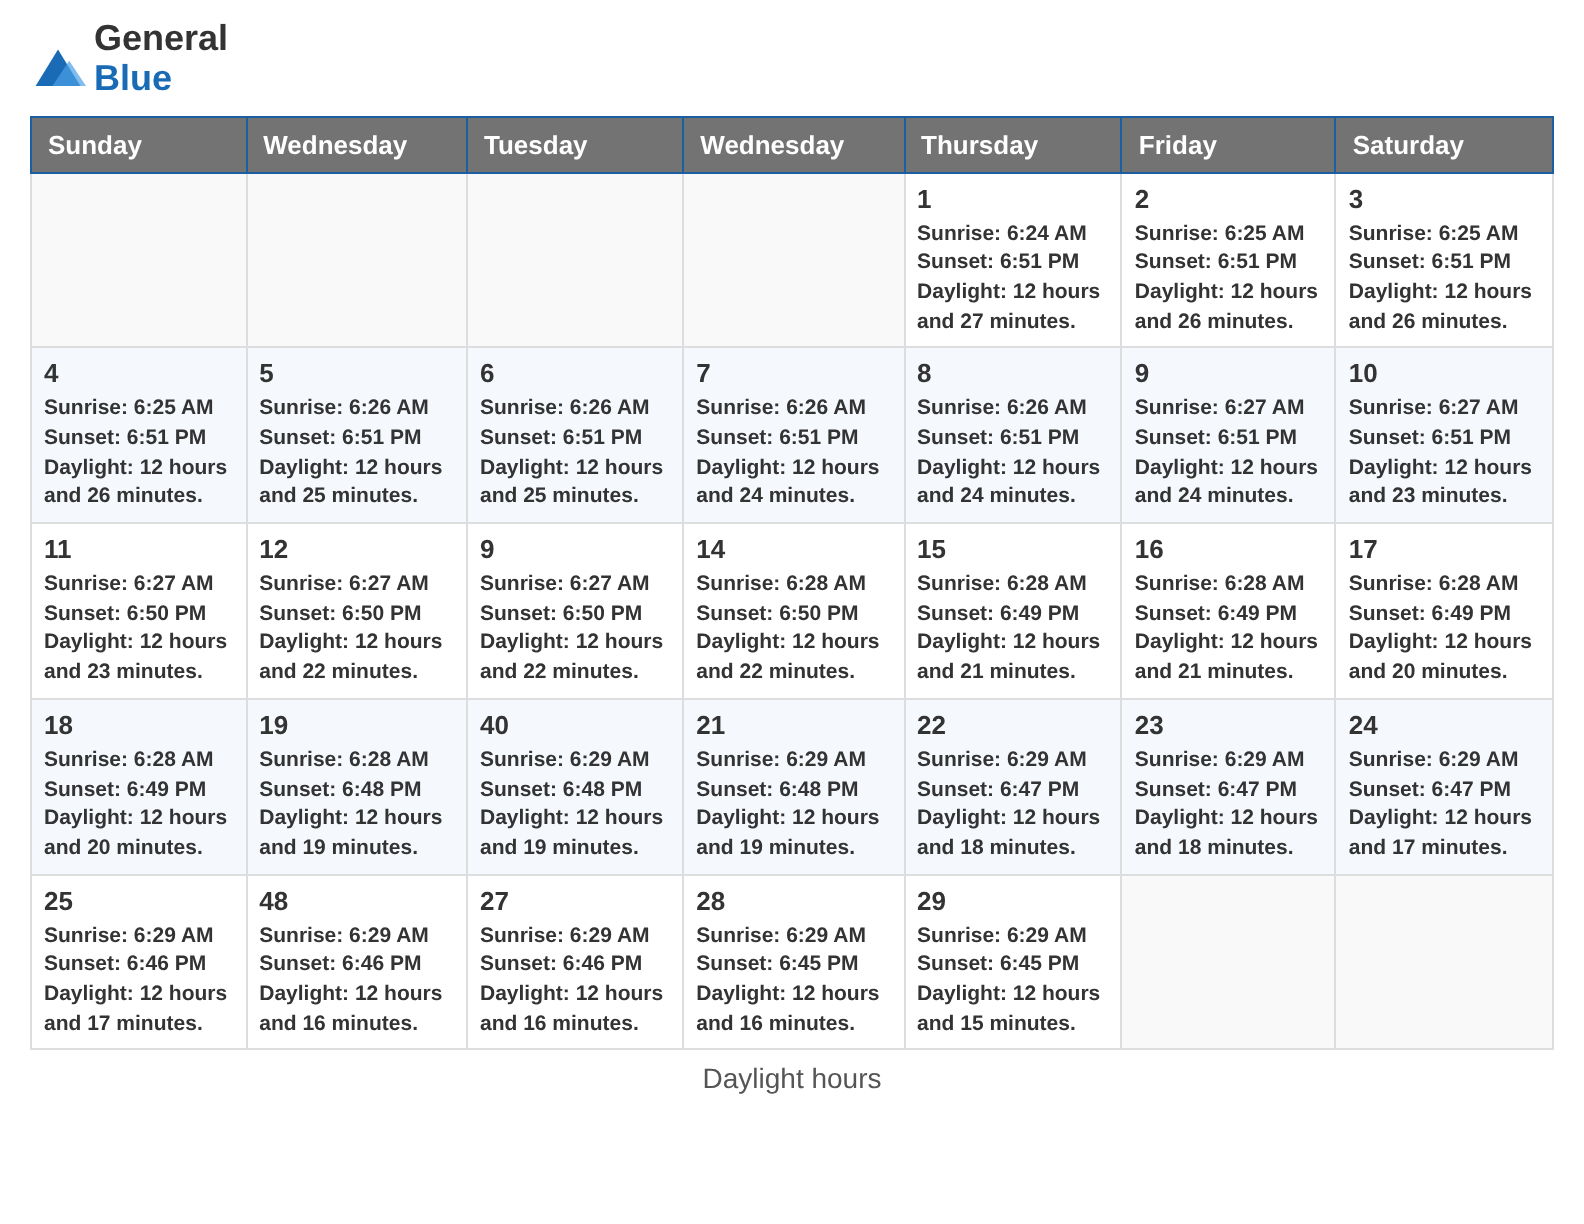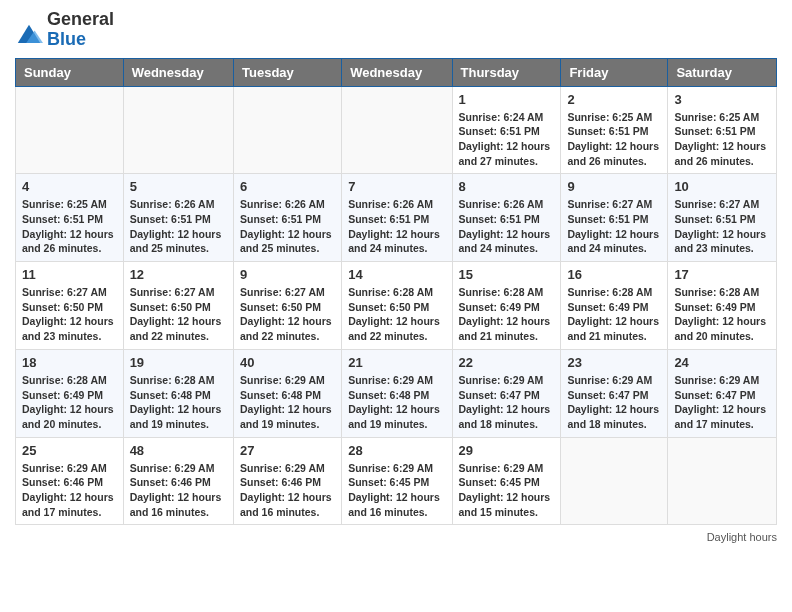--- a/index.html
+++ b/index.html
@@ -97,22 +97,22 @@
     .day-info {
       font-size: 10.5px;
       color: #333;
       line-height: 1.4;
       font-weight: bold;
     }
     .empty-cell {
       background: #f9f9f9 !important;
     }
     .footer-note {
-      text-align: right;
-      font-size: 11px;
+      text-align: center;
+      font-size: 14px;
       color: #555;
       margin-top: 6px;
     }
   </style>
 </head>
 <body>
 
 <div class="container">
   <div class="header">
     <div class="logo">

